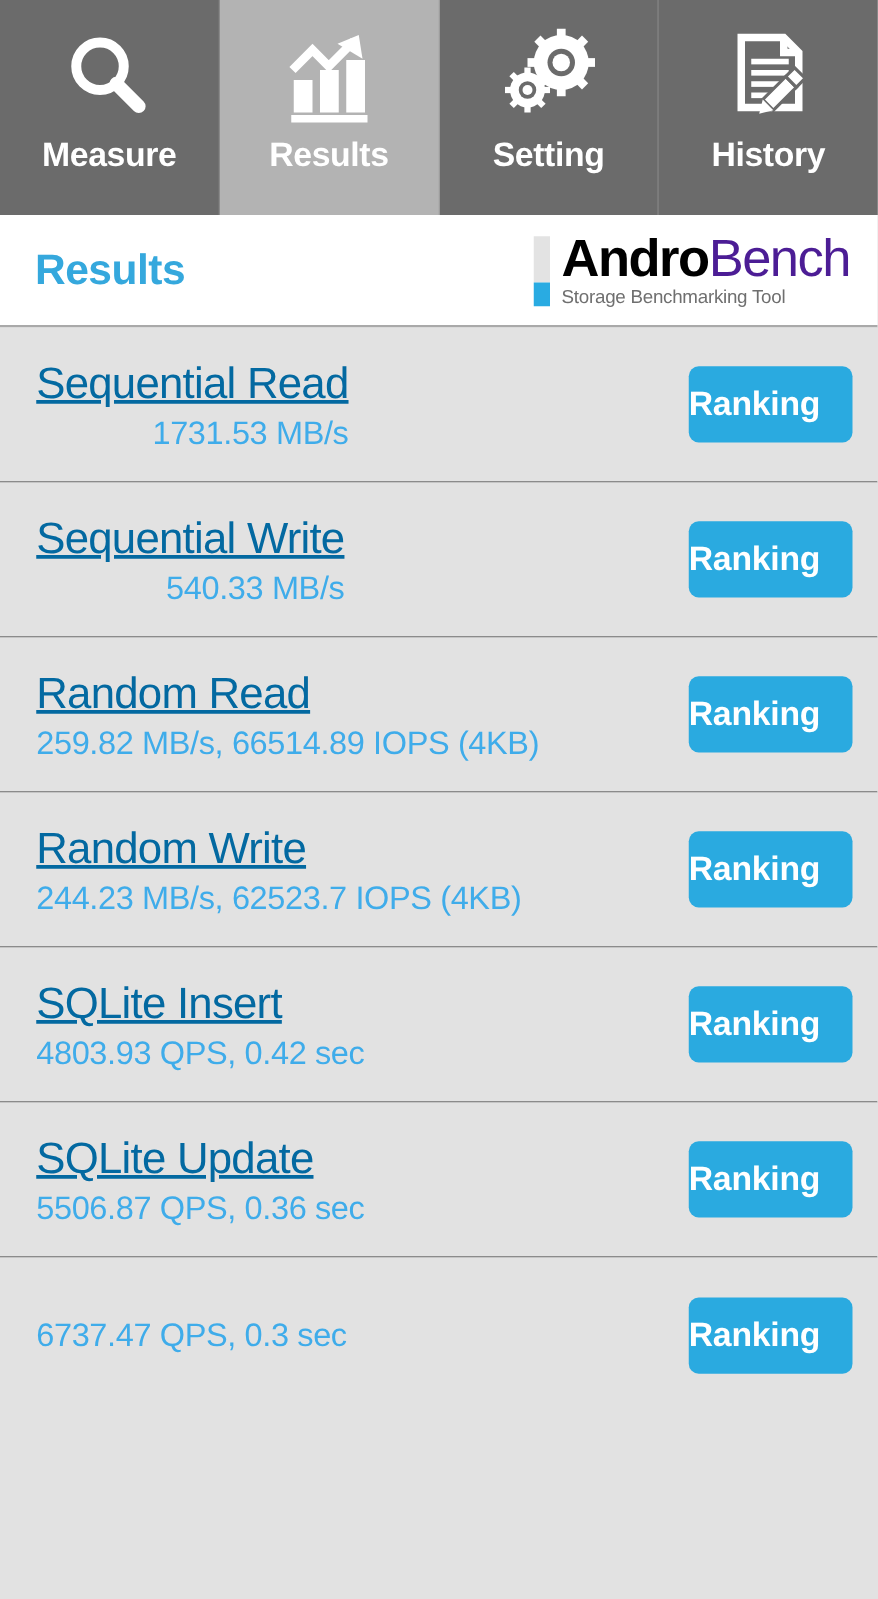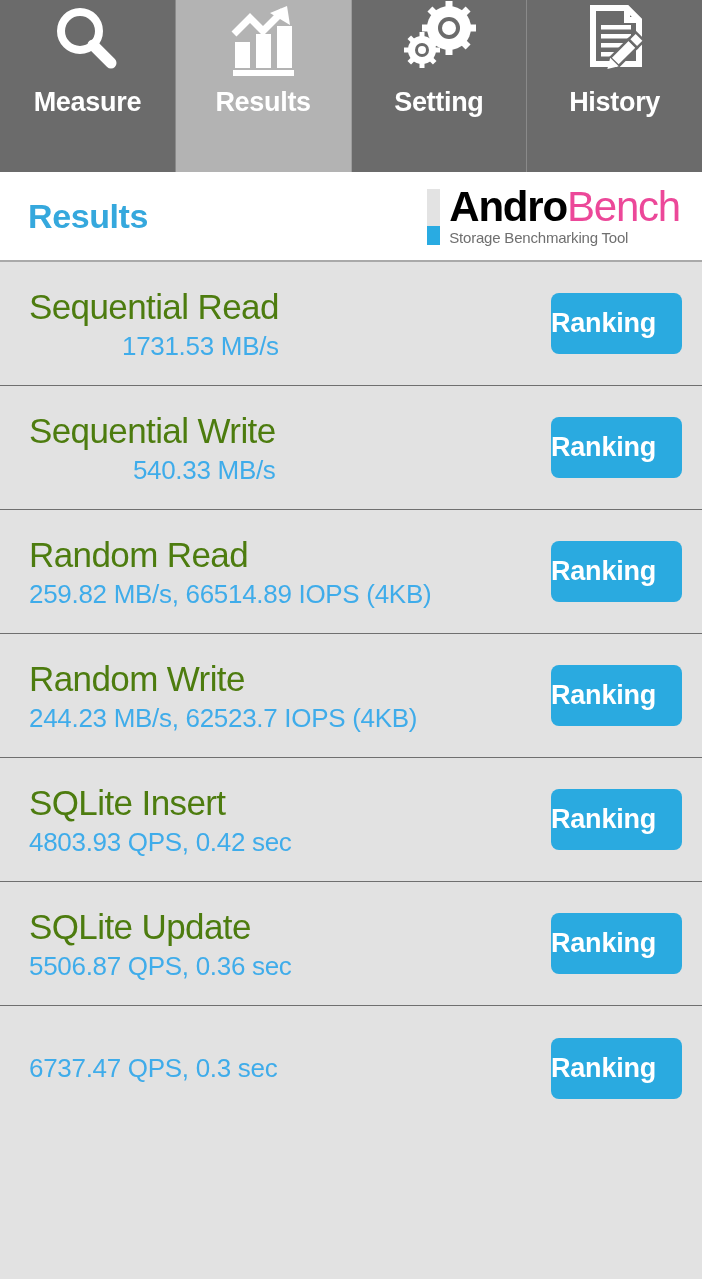--- a/index.html
+++ b/index.html
@@ -33,20 +33,21 @@
   }
   .tab {
     flex: 1 1 0;
     position: relative;
     display: flex;
     flex-direction: column;
     align-items: center;
     justify-content: flex-start;
     background: #6b6b6b;
     box-sizing: border-box;
+    padding-top: 22px;
     border-right: 1px solid #8a8a8a;
     cursor: pointer;
   }
   .tab:last-child { border-right: none; }
   .tab.active {
     background: #b3b3b3;
     border-right: 1px solid #9d9d9d;
   }
   .tab-icon {
     height: 80px;
@@ -103,21 +104,21 @@
     justify-content: center;
   }
   .logo-word {
     font-size: 42px;
     line-height: 40px;
     font-weight: bold;
     letter-spacing: -1.2px;
     white-space: nowrap;
   }
   .logo-andro { color: #000000; }
-  .logo-bench { color: #ec4899; font-weight: normal; }
+  .logo-bench { color: #4c1d95; font-weight: normal; }
   .logo-sub {
     font-size: 15px;
     color: #6f6f6f;
     text-align: left;
     letter-spacing: -0.2px;
     margin-top: 2px;
     white-space: nowrap;
   }
 
   
@@ -136,24 +137,25 @@
     padding: 0 20px 0 29px;
     background: #e2e2e2;
   }
   .row-texts {
     display: flex;
     flex-direction: column;
     justify-content: center;
   }
   .row-title {
     font-size: 35px;
-    color: #4d7c0f;
+    color: #0369a1;
     line-height: 44px;
     letter-spacing: -0.6px;
     white-space: nowrap;
+    text-decoration: underline;
   }
   .row-value {
     font-size: 26px;
     color: #3facea;
     line-height: 34px;
     letter-spacing: -0.3px;
     white-space: nowrap;
     text-align: right;
   }
   .rank-btn {

